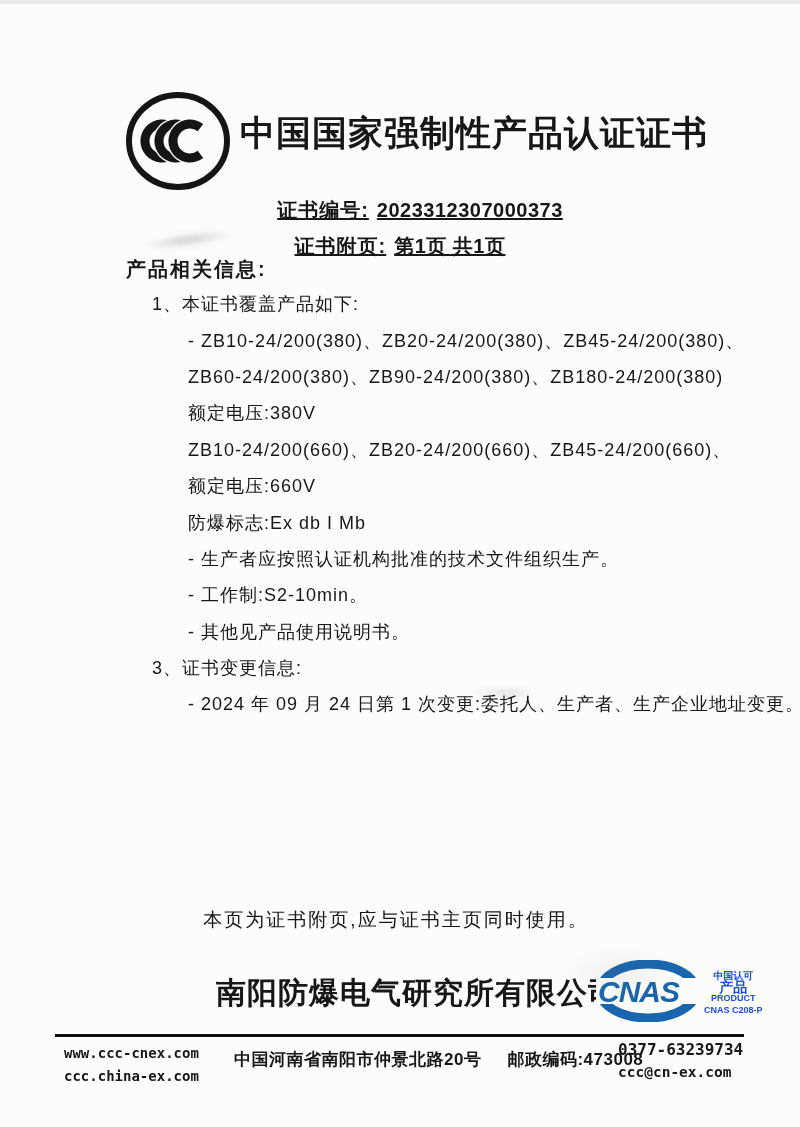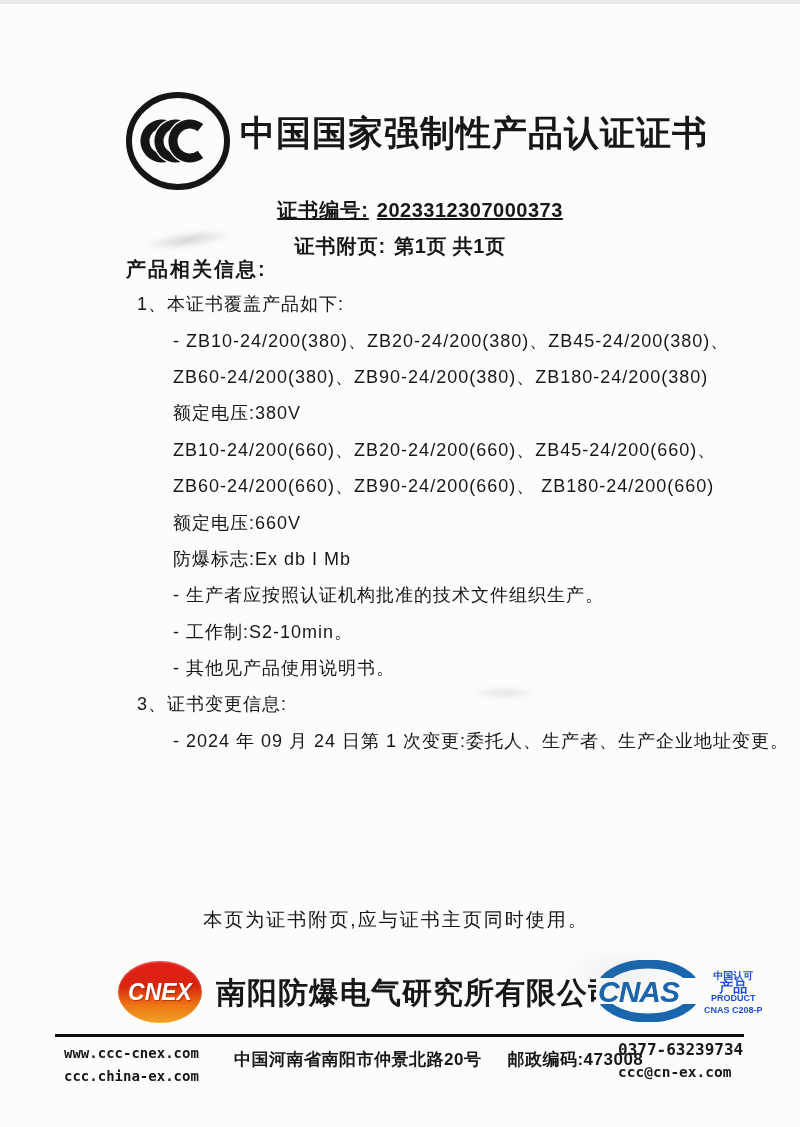--- a/index.html
+++ b/index.html
@@ -13,28 +13,28 @@
   .title{
     position:absolute;left:240px;top:106px;margin:0;
     font-size:35px;font-weight:bold;letter-spacing:1px;white-space:nowrap;
   }
   
   .meta-line{
     position:absolute;left:0;right:0;text-align:center;
     font-size:20px;font-weight:bold;letter-spacing:1px;white-space:nowrap;
   }
   .meta-cert{top:193px;padding-left:40px;text-decoration:underline;}
-  .meta-page{top:229px;}
+  .meta-page{top:229px;text-decoration:underline;}
   .meta-line .num{font-family:"Liberation Sans","DejaVu Sans",sans-serif;letter-spacing:0.5px;margin-left:8px;}
   
   .section-title{
     position:absolute;left:126px;top:252px;margin:0;
     font-size:20px;font-weight:bold;letter-spacing:2px;
   }
-  .body-lines{position:absolute;left:9px;right:0;top:282px;}
+  .body-lines{position:absolute;left:0;right:0;top:282px;padding-left:24px;}
   .line{
     height:36.4px;display:flex;align-items:center;margin:0;
     font-size:18px;letter-spacing:1px;white-space:pre;
   }
   .l1{padding-left:128px;}
   .l2{padding-left:164px;}
   
   .note{
     position:absolute;left:0;right:8px;top:903px;margin:0;text-align:center;
     font-size:19px;letter-spacing:2px;font-weight:500;
@@ -114,35 +114,31 @@
   </div>
 
   <h2 class="section-title">产品相关信息:</h2>
 
   <div class="body-lines">
     <p class="line l1">1、本证书覆盖产品如下:</p>
     <p class="line l2">- ZB10-24/200(380)、ZB20-24/200(380)、ZB45-24/200(380)、</p>
     <p class="line l2">ZB60-24/200(380)、ZB90-24/200(380)、ZB180-24/200(380)</p>
     <p class="line l2">额定电压:380V</p>
     <p class="line l2">ZB10-24/200(660)、ZB20-24/200(660)、ZB45-24/200(660)、</p>
-    <p class="line l2">ZB60-24/200(660)、ZB90-24/200(660)、 ZB180-24/200(660)</p>
     <p class="line l2">额定电压:660V</p>
     <p class="line l2">防爆标志:Ex db I Mb</p>
     <p class="line l2">- 生产者应按照认证机构批准的技术文件组织生产。</p>
     <p class="line l2">- 工作制:S2-10min。</p>
     <p class="line l2">- 其他见产品使用说明书。</p>
     <p class="line l1">3、证书变更信息:</p>
     <p class="line l2">- 2024 年 09 月 24 日第 1 次变更:委托人、生产者、生产企业地址变更。</p>
   </div>
 
   <p class="note">本页为证书附页,应与证书主页同时使用。</p>
 
-  <div class="cnex-logo">
-    <span class="cnex-text">CNEX</span>
-  </div>
 
   <h2 class="company-name">南阳防爆电气研究所有限公司</h2>
 
   <div class="cnas-block">
     <span>
       <svg width="104" height="62" viewBox="0 0 104 62" aria-hidden="true">
         <ellipse cx="52" cy="31" rx="48" ry="27" fill="none" stroke="#1a66ae" stroke-width="9"></ellipse>
         <rect x="0" y="18" width="104" height="26" fill="#fcfcfb"></rect>
         <text x="2" y="42" font-family="Liberation Sans, DejaVu Sans, sans-serif" font-size="30" font-weight="bold" font-style="italic" fill="#1a66ae" letter-spacing="-1">CNAS</text>
       </svg>

